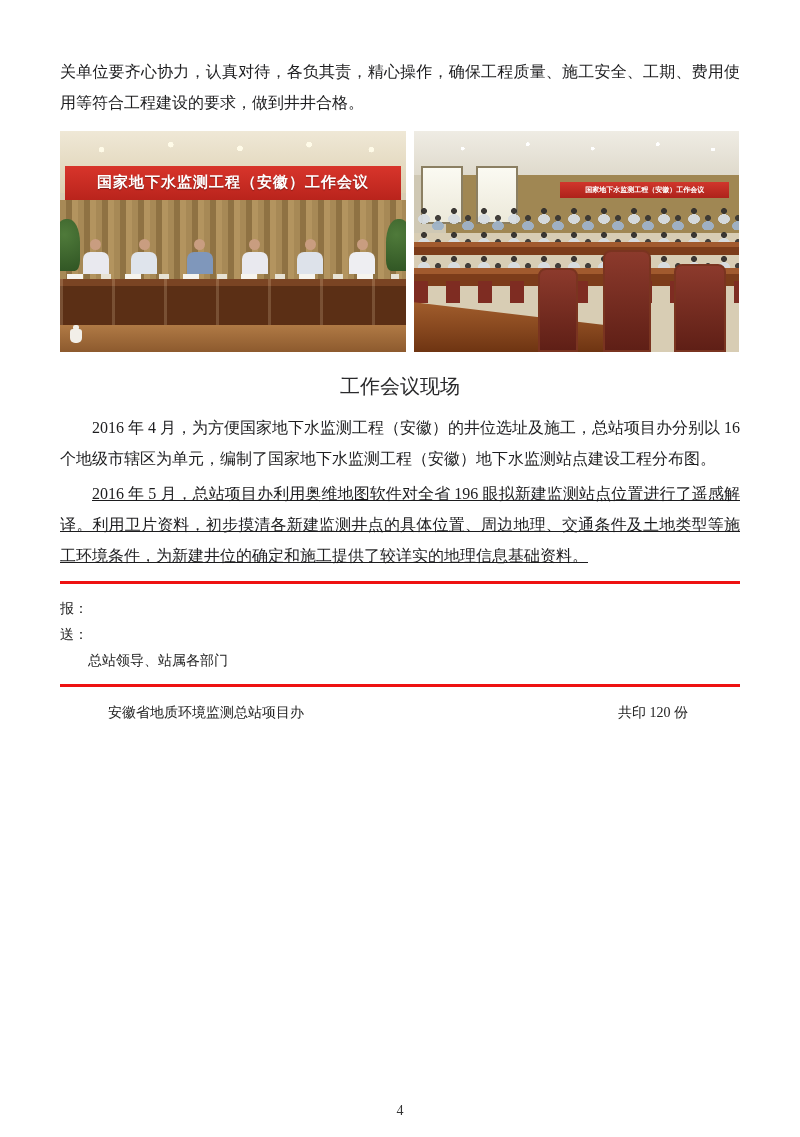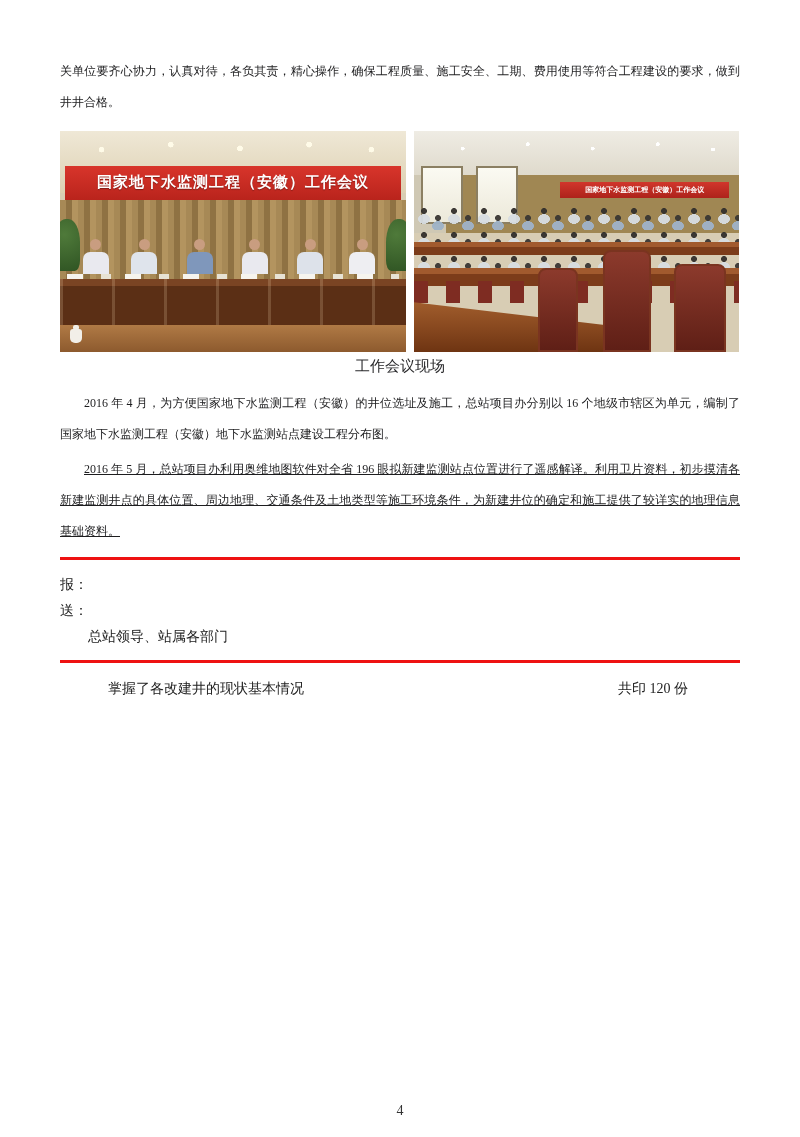--- a/index.html
+++ b/index.html
@@ -9,21 +9,21 @@
     width: 800px; height: 1137px;
     margin: 0 auto;
     background: #ffffff;
     overflow: hidden;
     font-family: "Liberation Serif", "DejaVu Serif", serif;
     color: #1d1d1f;
   }
   .content { padding: 56px 60px 0 60px; }
 
   p.body-para {
-    font-size: 12px;
+    font-size: 16px;
     line-height: 31px;
     text-align: justify;
     text-indent: 2em;
   }
   p.body-para.no-indent { text-indent: 0; }
 
   
   .photos-row { display: flex; gap: 8px; margin-top: 13px; align-items: flex-start; }
   .photo { position: relative; overflow: hidden; background: #d8cdb4; flex: none; }
   .photo-left  { width: 346px; height: 221px; }
@@ -106,21 +106,21 @@
   .pr-foretable { position: absolute; bottom: 0; left: 0; width: 60%; height: 30%;
     background: linear-gradient(180deg, #b06a35 0%, #8a4a20 60%, #6e3412 100%);
     clip-path: polygon(0 25%, 100% 60%, 100% 100%, 0 100%); }
   .pr-chair { position: absolute; bottom: 0; border-radius: 8px 8px 0 0;
     background: linear-gradient(180deg, #8c3a2c 0%, #5f1f16 100%);
     border: 2px solid #7a3420; }
   .pr-c1 { left: 38%; width: 40px; height: 38%; }
   .pr-c2 { left: 58%; width: 48px; height: 46%; }
   .pr-c3 { left: 80%; width: 52px; height: 40%; }
 
-  .photo-caption { margin-top: 5px; text-align: center; font-size: 15px; color: #2a2a2c; }
+  .photo-caption { margin-top: 21px; text-align: center; font-size: 20px; color: #2a2a2c; }
 
   
   h2.section-title {
     margin-top: 15px; text-align: center;
     font-family: "Liberation Sans", "DejaVu Sans", sans-serif;
     font-size: 21px; font-weight: bold; color: #ee1111;
     letter-spacing: 1px; white-space: nowrap;
   }
   h2.section-title.second { margin-top: 36px; }
   .section-body { margin-top: 12px; }
@@ -220,20 +220,20 @@
       </div>
       <div class="dist-row">
         <span class="dist-label">送：</span>
       </div>
       <div class="dist-cont">总站领导、站属各部门</div>
     </div>
 
     <hr class="rule-red">
 
     <div class="page-footer">
-      <span>掌握了各改建井的现状基本情况</span>
+      <span>安徽省地质环境监测总站项目办</span>
       <span>共印 120 份</span>
     </div>
 
   </div>
 
   <div class="page-number">4</div>
 </div>
 
 </body></html>

